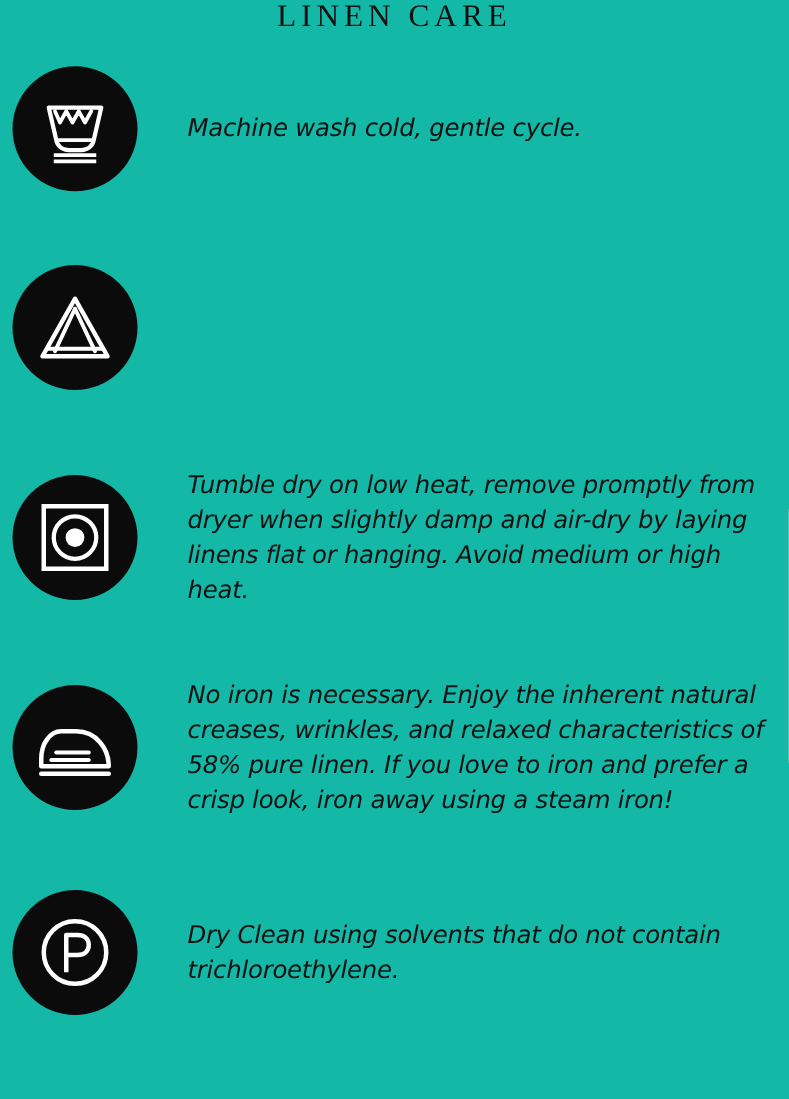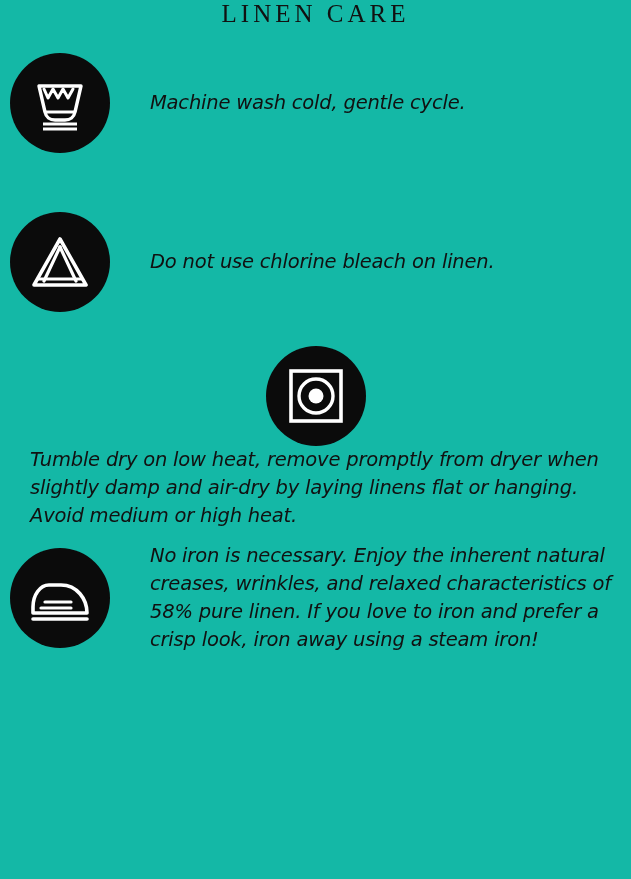--- a/index.html
+++ b/index.html
@@ -82,21 +82,21 @@
     font-size: 19.5px;
     line-height: 28px;
     color: #111111;
     margin: 0;
     letter-spacing: -0.2px;
   }
 
   
   .row-0 { height: 150px; }
   .row-1 { height: 168px; }
-  .row-2 { height: 168px; flex-direction: column; }
+  .row-2 { height: 168px; }
   .row-3 { height: 168px; }
   .row-4 { height: 160px; }
 
 </style>
 </head>
 <body>
 
 <div class="page">
 
   <h1 class="page-title">LINEN CARE</h1>
@@ -124,23 +124,20 @@
       <div class="icon-cell">
         <div class="icon-badge">
           <svg width="64" height="62" viewBox="0 0 64 62" aria-hidden="true">
             <path d="M32 8 L58 54 L6 54 Z" fill="none" stroke="#ffffff" stroke-width="3.6" stroke-linejoin="round"></path>
             <line x1="32" y1="16" x2="16" y2="50" stroke="#ffffff" stroke-width="3.2" stroke-linecap="round"></line>
             <line x1="32" y1="16" x2="48" y2="50" stroke="#ffffff" stroke-width="3.2" stroke-linecap="round"></line>
             <line x1="10" y1="48" x2="54" y2="48" stroke="#ffffff" stroke-width="3.2"></line>
           </svg>
         </div>
       </div>
-      <div class="text-cell">
-        <p class="care-text">Do not use chlorine bleach on linen.</p>
-      </div>
     </li>
 
     <li class="care-row row-2">
       <div class="icon-cell">
         <div class="icon-badge">
           <svg width="64" height="64" viewBox="0 0 64 64" aria-hidden="true">
             <rect x="7" y="7" width="50" height="50" fill="none" stroke="#ffffff" stroke-width="3.6"></rect>
             <circle cx="32" cy="32" r="17" fill="none" stroke="#ffffff" stroke-width="3.4"></circle>
             <circle cx="32" cy="32" r="7.5" fill="#ffffff"></circle>
           </svg>
@@ -160,15 +157,28 @@
             <line x1="18" y1="33" x2="44" y2="33" stroke="#ffffff" stroke-width="3.2" stroke-linecap="round"></line>
             <line x1="14" y1="39" x2="44" y2="39" stroke="#ffffff" stroke-width="3.2" stroke-linecap="round"></line>
           </svg>
         </div>
       </div>
       <div class="text-cell">
         <p class="care-text">No iron is necessary. Enjoy the inherent natural creases, wrinkles, and relaxed characteristics of 58% pure linen. If you love to iron and prefer a crisp look, iron away using a steam iron!</p>
       </div>
     </li>
 
+    <li class="care-row row-4">
+      <div class="icon-cell">
+        <div class="icon-badge">
+          <svg width="64" height="64" viewBox="0 0 64 64" aria-hidden="true">
+            <circle cx="32" cy="32" r="25" fill="none" stroke="#ffffff" stroke-width="3.6"></circle>
+            <path d="M25 46 L25 18 L34 18 C39.5 18 43 21 43 26 C43 31 39.5 34 34 34 L25 34" fill="none" stroke="#ffffff" stroke-width="3.6" stroke-linejoin="round" stroke-linecap="square"></path>
+          </svg>
+        </div>
+      </div>
+      <div class="text-cell">
+        <p class="care-text">Dry Clean using solvents that do not contain trichloroethylene.</p>
+      </div>
+    </li>
 
   </ul>
 </div>
 
 </body></html>

